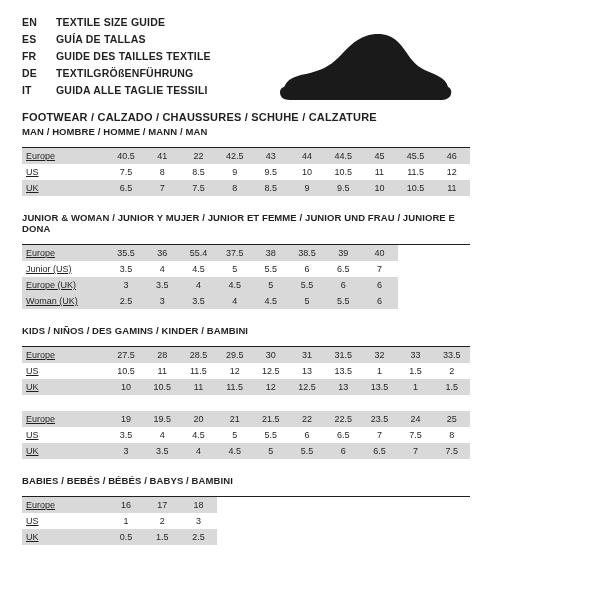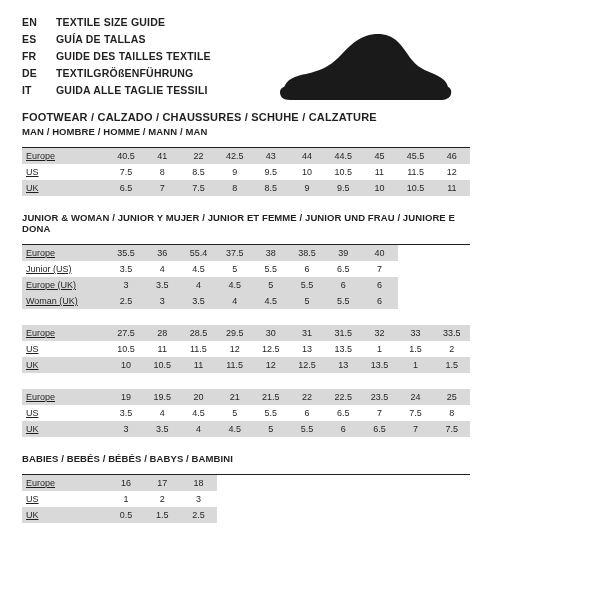--- a/index.html
+++ b/index.html
@@ -267,20 +267,21 @@
           <td>5.5</td>
           <td>6</td>
           <td class="spacer-cell"></td>
           <td class="spacer-cell"></td>
         </tr>
       </tbody>
     </table>
   </div>
 
   <div class="section">
+    <div class="section-title">KIDS / NIÑOS / DES GAMINS / KINDER / BAMBINI</div>
     <table class="size">
       <colgroup>
           <col class="narrow-first">
           <col>
           <col>
           <col>
           <col>
           <col>
           <col>
           <col>

